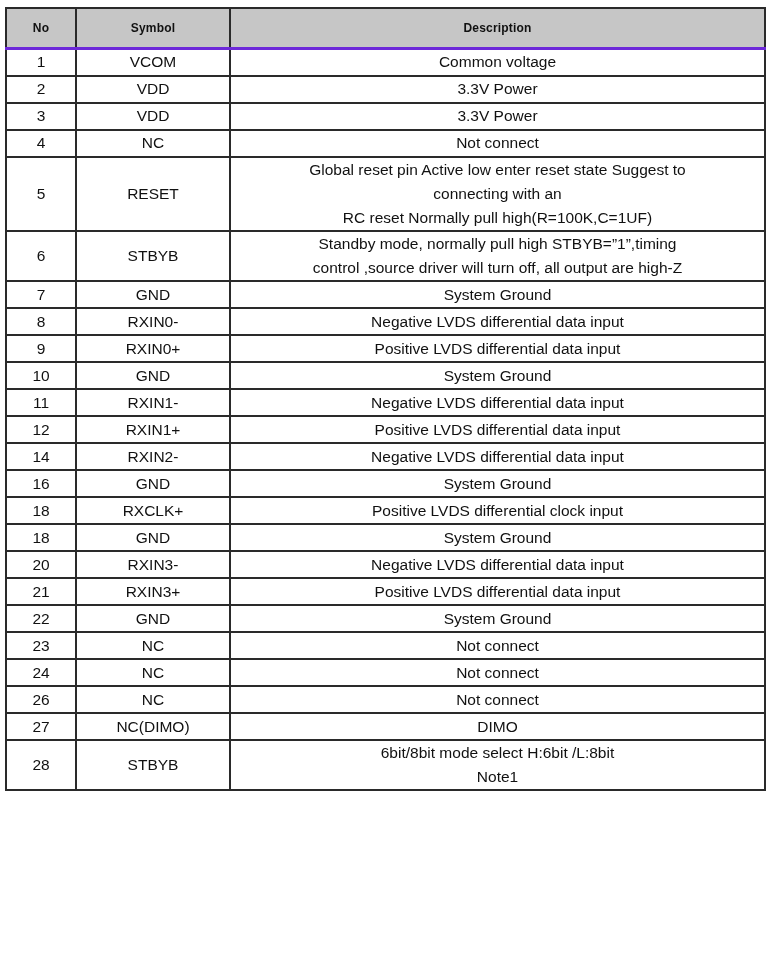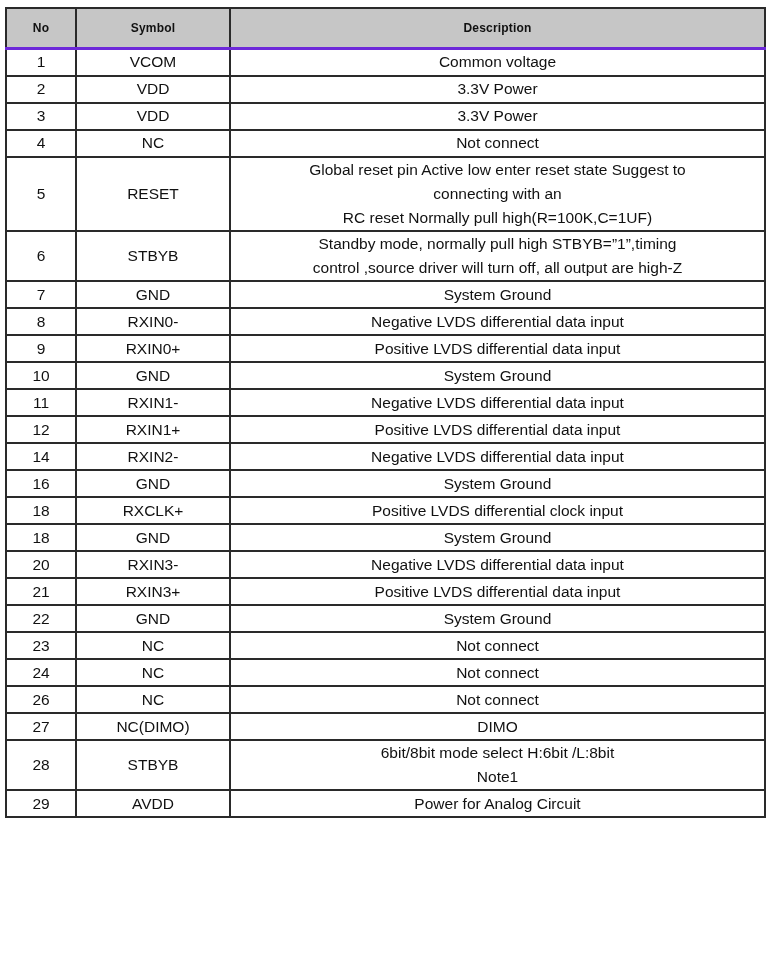--- a/index.html
+++ b/index.html
@@ -179,20 +179,15 @@
           <td>27</td>
           <td>NC(DIMO)</td>
           <td>DIMO</td>
         </tr>
         <tr>
           <td>28</td>
           <td>STBYB</td>
           <td>6bit/8bit mode select H:6bit /L:8bit
 Note1</td>
         </tr>
-        <tr>
-          <td>29</td>
-          <td>AVDD</td>
-          <td>Power for Analog Circuit</td>
-        </tr>
       </tbody>
   </table>
 </div>
 
 </body></html>

